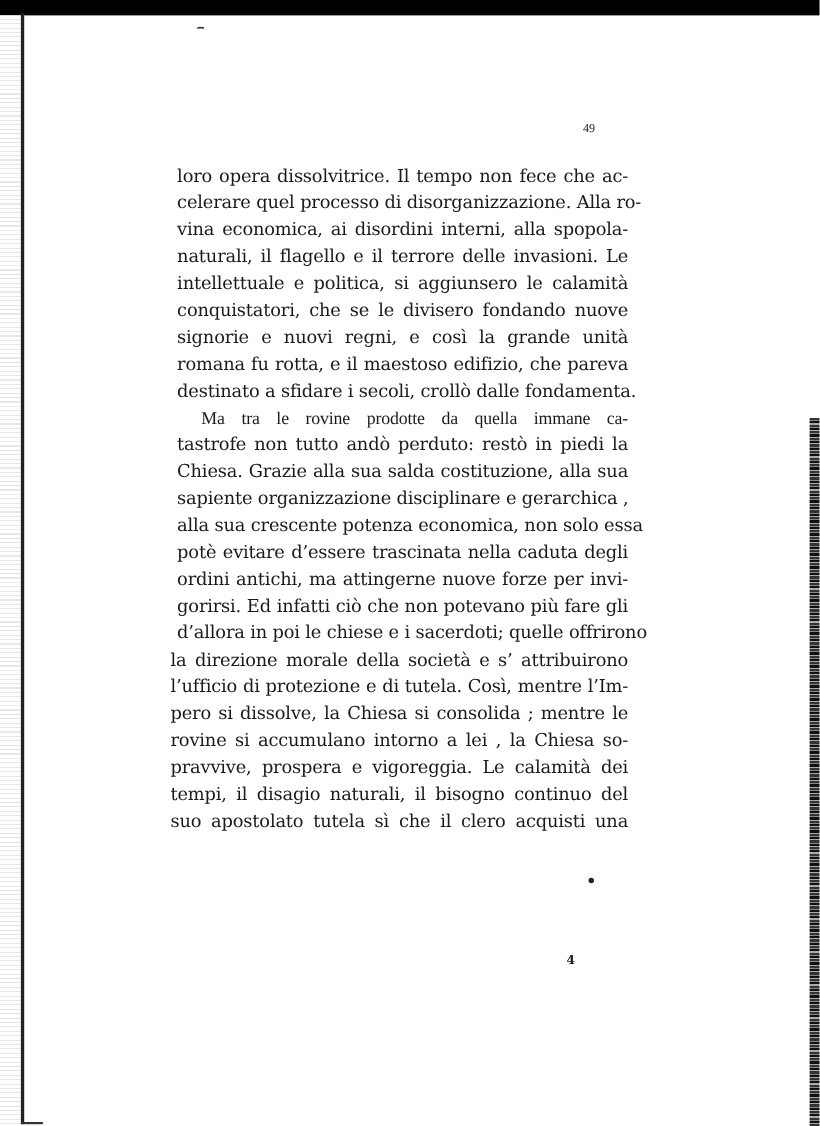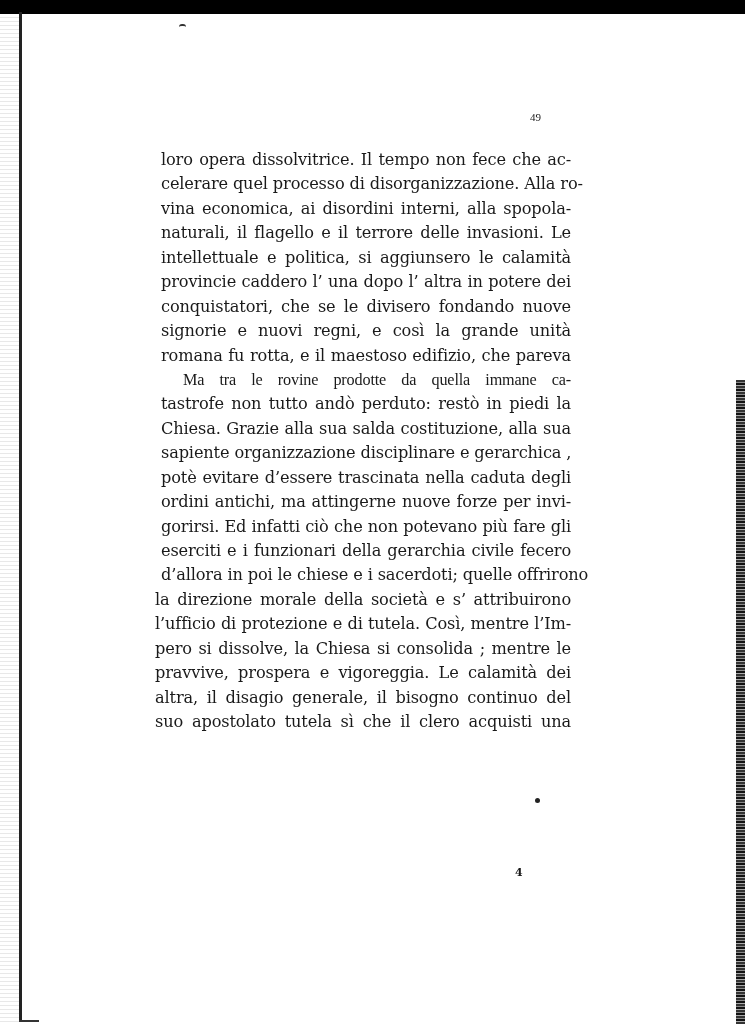--- a/index.html
+++ b/index.html
@@ -44,39 +44,40 @@
 <div class="page-number">49</div>
 
 <div class="text-block">
 
   <div>
     <div class="line">loro opera dissolvitrice. Il tempo non fece che ac-</div>
     <div class="line">celerare quel processo di disorganizzazione. Alla ro-</div>
     <div class="line">vina economica, ai disordini interni, alla spopola-</div>
     <div class="line">naturali, il flagello e il terrore delle invasioni. Le</div>
     <div class="line">intellettuale e politica, si aggiunsero le calamità</div>
-    <div class="line">provincie caddero l’ una dopo l’ altra in potere dei</div>
     <div class="line">conquistatori, che se le divisero fondando nuove</div>
     <div class="line">signorie e nuovi regni, e così la grande unità</div>
     <div class="line">romana fu rotta, e il maestoso edifizio, che pareva</div>
+    <div class="line">destinato a sfidare i secoli, crollò dalle fondamenta.</div>
   </div>
 
   <div>
     <div class="line indent">Ma tra le rovine prodotte da quella immane ca-</div>
     <div class="line">tastrofe non tutto andò perduto: restò in piedi la</div>
     <div class="line">Chiesa. Grazie alla sua salda costituzione, alla sua</div>
     <div class="line">sapiente organizzazione disciplinare e gerarchica ,</div>
+    <div class="line">alla sua crescente potenza economica, non solo essa</div>
     <div class="line">potè evitare d’essere trascinata nella caduta degli</div>
     <div class="line">ordini antichi, ma attingerne nuove forze per invi-</div>
     <div class="line">gorirsi. Ed infatti ciò che non potevano più fare gli</div>
-    <div class="line">eserciti e i funzionari della gerarchia civile fecero</div>
     <div class="line">d’allora in poi le chiese e i sacerdoti; quelle offrirono</div>
     <div class="line shift">la direzione morale della società e s’ attribuirono</div>
     <div class="line shift">l’ufficio di protezione e di tutela. Così, mentre l’Im-</div>
     <div class="line shift">pero si dissolve, la Chiesa si consolida ; mentre le</div>
+    <div class="line shift">rovine si accumulano intorno a lei , la Chiesa so-</div>
     <div class="line shift">pravvive, prospera e vigoreggia. Le calamità dei</div>
-    <div class="line shift">altra, il disagio generale, il bisogno continuo del</div>
+    <div class="line shift">tempi, il disagio naturali, il bisogno continuo del</div>
     <div class="line shift">suo apostolato tutela sì che il clero acquisti una</div>
     <div class="line shift"></div>
   </div>
 </div>
 
 <div class="signature">4</div>
 
 </body></html>

